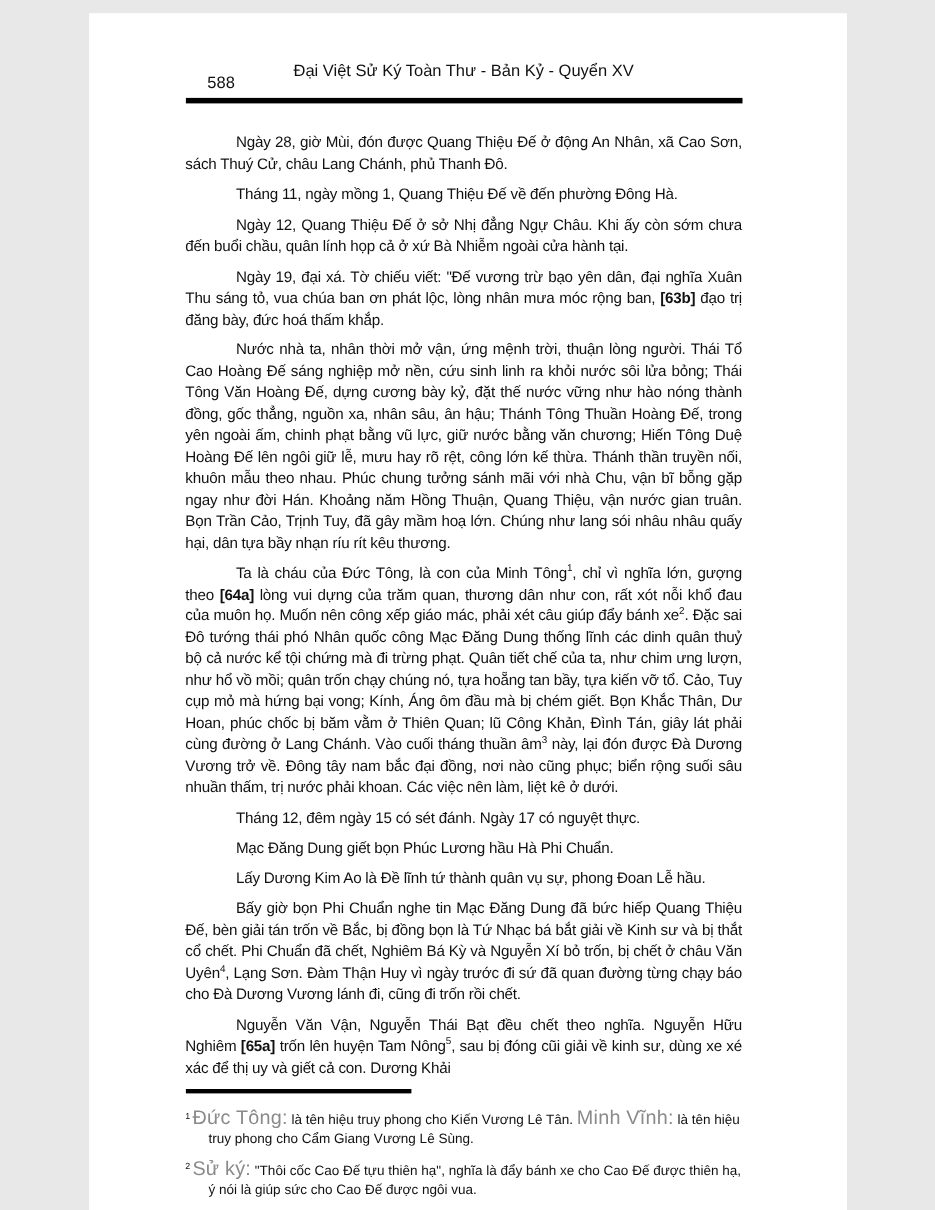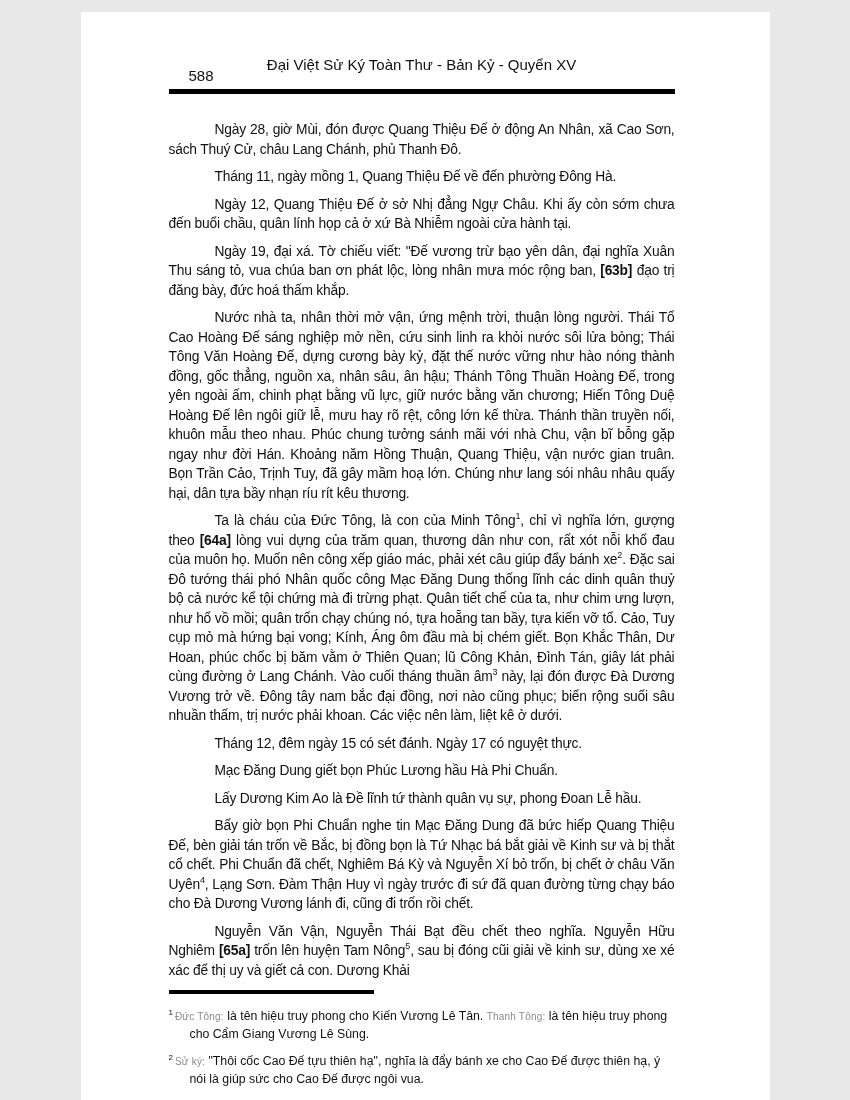--- a/index.html
+++ b/index.html
@@ -66,21 +66,21 @@
     line-height:16.5px;
   }
   .footnotes p{
     margin:0 0 11px 0;
     padding-left:21px;
     text-indent:-21px;
   }
   .footnotes sup{font-size:8px;margin-right:2px;}
   .fn-term{
     color:var(--term);
-    font-size:10px;
+    font-size:18px;
     letter-spacing:0.2px;
     text-align:right;
   }
 </style>
 </head>
 <body>
 
 <div class="page">
 
   <header class="header">
@@ -98,19 +98,19 @@
       <p>Tháng 12, đêm ngày 15 có sét đánh. Ngày 17 có nguyệt thực.</p>
       <p>Mạc Đăng Dung giết bọn Phúc Lương hầu Hà Phi Chuẩn.</p>
       <p>Lấy Dương Kim Ao là Đề lĩnh tứ thành quân vụ sự, phong Đoan Lễ hầu.</p>
       <p>Bấy giờ bọn Phi Chuẩn nghe tin Mạc Đăng Dung đã bức hiếp Quang Thiệu Đế, bèn giải tán trốn về Bắc, bị đồng bọn là Tứ Nhạc bá bắt giải về Kinh sư và bị thắt cổ chết. Phi Chuẩn đã chết, Nghiêm Bá Kỳ và Nguyễn Xí bỏ trốn, bị chết ở châu Văn Uyên<sup>4</sup>, Lạng Sơn. Đàm Thận Huy vì ngày trước đi sứ đã quan đường từng chạy báo cho Đà Dương Vương lánh đi, cũng đi trốn rồi chết.</p>
       <p>Nguyễn Văn Vận, Nguyễn Thái Bạt đều chết theo nghĩa. Nguyễn Hữu Nghiêm <b>[65a]</b> trốn lên huyện Tam Nông<sup>5</sup>, sau bị đóng cũi giải về kinh sư, dùng xe xé xác để thị uy và giết cả con. Dương Khải</p>
     </main>
 
   <div class="footnote-sep"></div>
 
   <section class="footnotes">
-      <p><sup>1</sup><span class="fn-term">Đức Tông:</span> là tên hiệu truy phong cho Kiến Vương Lê Tân. <span class="fn-term">Thanh Tông:</span> là tên hiệu truy phong cho Cẩm Giang Vương Lê Sùng.</p>
+      <p><sup>1</sup><span class="fn-term">Đức Tông:</span> là tên hiệu truy phong cho Kiến Vương Lê Tân. <span class="fn-term">Minh Vĩnh:</span> là tên hiệu truy phong cho Cẩm Giang Vương Lê Sùng.</p>
       <p><sup>2</sup><span class="fn-term">Sử ký:</span> "Thôi cốc Cao Đế tựu thiên hạ", nghĩa là đẩy bánh xe cho Cao Đế được thiên hạ, ý nói là giúp sức cho Cao Đế được ngôi vua.</p>
       <p><sup>4</sup><span class="fn-term">Châu Văn Uyên:</span> nay là huyện Văn Uyên, tỉnh Lạng Sơn.</p>
       <p><sup>5</sup><span class="fn-term">Huyện Tam Nông:</span> nay thuộc huyện Tam Thanh, tỉnh Vĩnh Phú.</p>
     </section>
 
 </div>
 
 </body></html>

